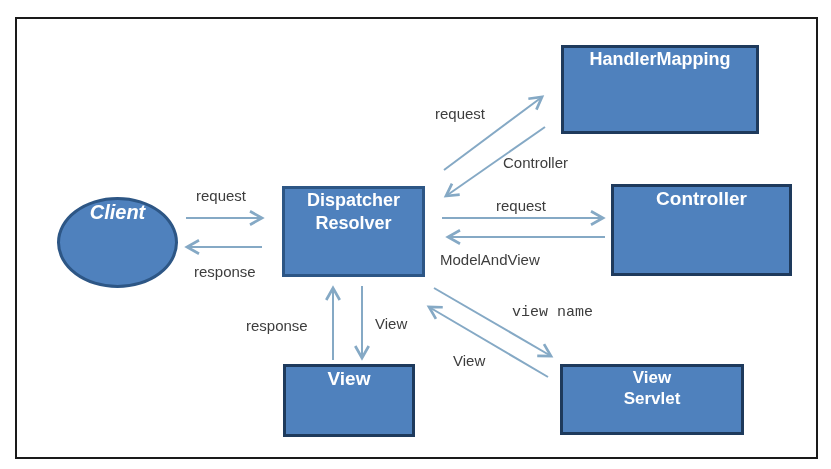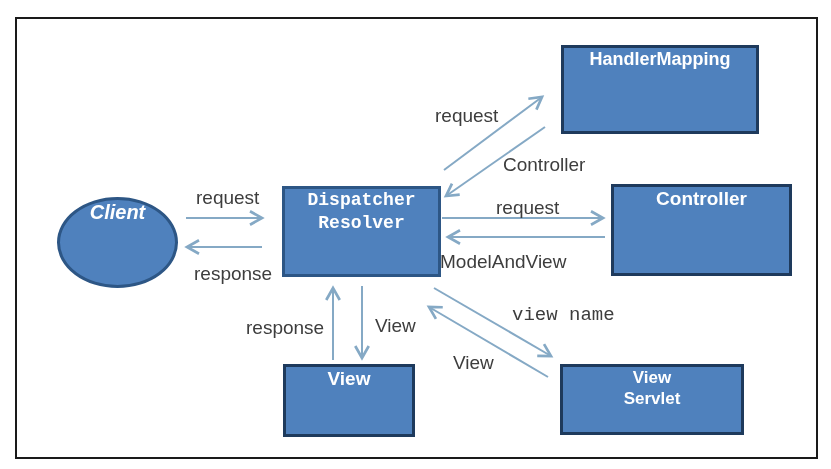--- a/index.html
+++ b/index.html
@@ -54,25 +54,25 @@
   .node.box { border: 3px solid var(--node-border-dark); }
   .node.box-medium { border: 3px solid var(--node-border-medium); }
   .node.ellipse {
     border: 3px solid var(--node-border-medium);
     border-radius: 50%;
     font-style: italic;
   }
   .edge-label {
     position: absolute;
     color: var(--label-text);
-    font-size: 19px;
+    font-size: 15px;
     white-space: nowrap;
   }
   #node-client       { left: 57px;  top: 197px; width: 121px; height: 91px; font-size: 20px; }
-  #node-dispatcher   { left: 282px; top: 186px; width: 159px; height: 91px; font-size: 18px; font-family: Liberation Mono, monospace; }
+  #node-dispatcher   { left: 282px; top: 186px; width: 143px; height: 91px; font-size: 18px; }
   #node-handler      { left: 561px; top: 45px;  width: 198px; height: 89px; font-size: 18px; }
   #node-controller   { left: 611px; top: 184px; width: 181px; height: 92px; font-size: 19px; }
   #node-view         { left: 283px; top: 364px; width: 132px; height: 73px; font-size: 19px; }
   #node-resolver     { left: 560px; top: 364px; width: 184px; height: 71px; font-size: 17px; }
 
   #lbl-request-client     { left: 196px; top: 187px; }
   #lbl-response-client    { left: 194px; top: 263px; }
   #lbl-request-handler    { left: 435px; top: 105px; }
   #lbl-controller         { left: 503px; top: 154px; }
   #lbl-request-controller { left: 496px; top: 197px; }

